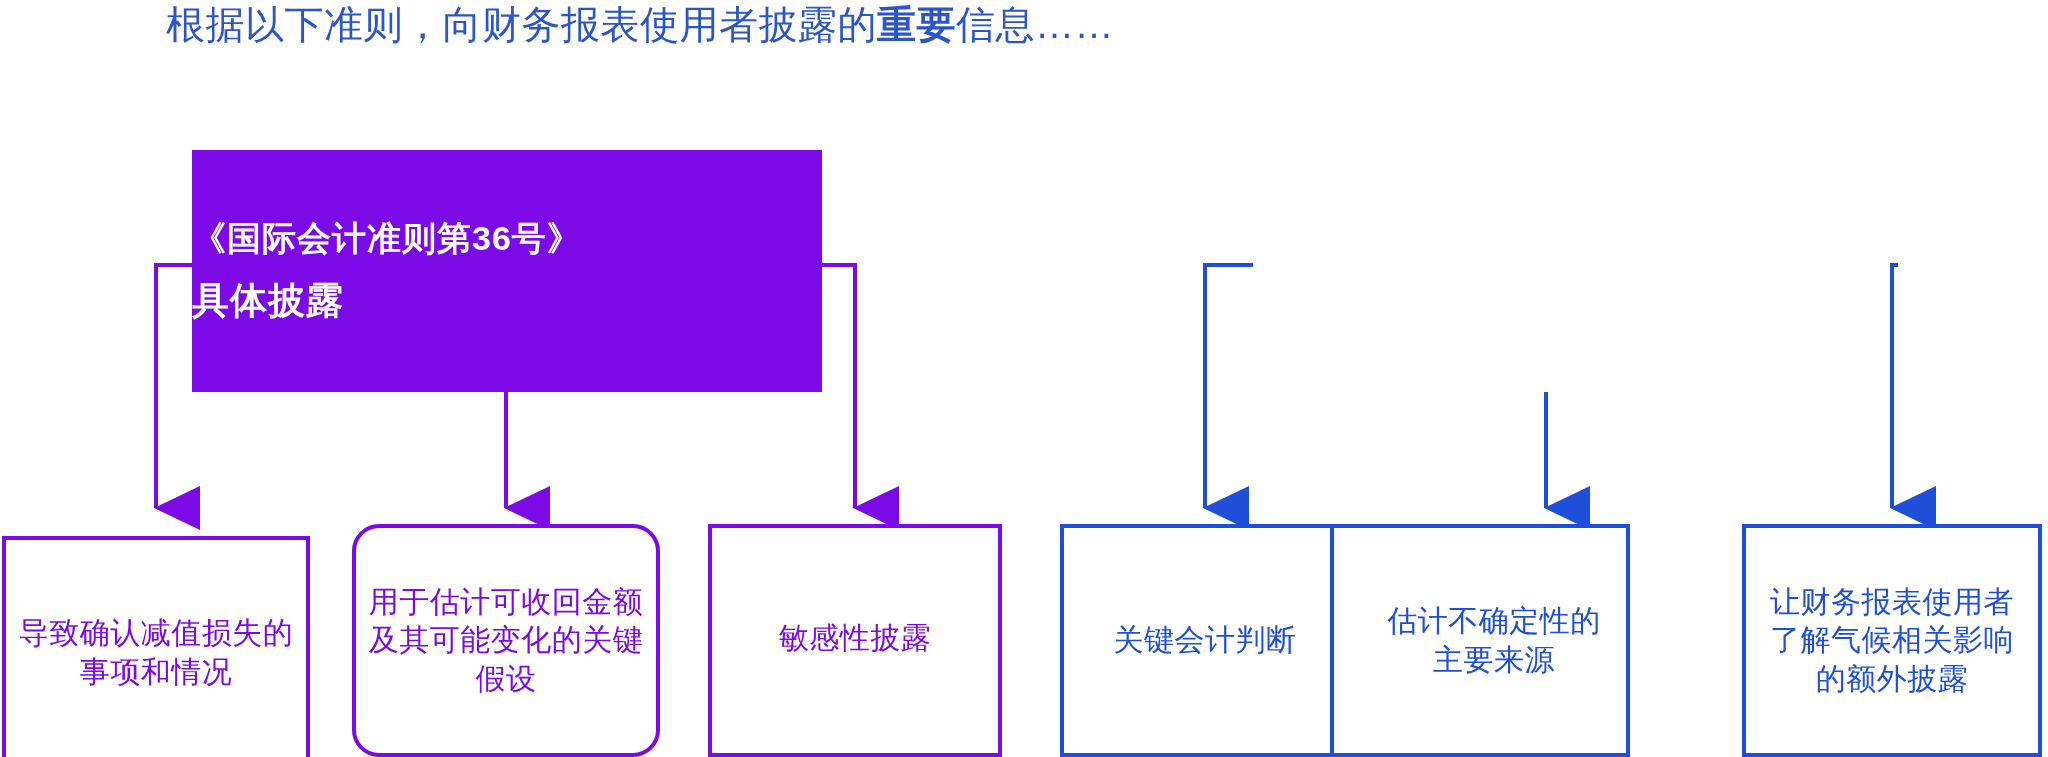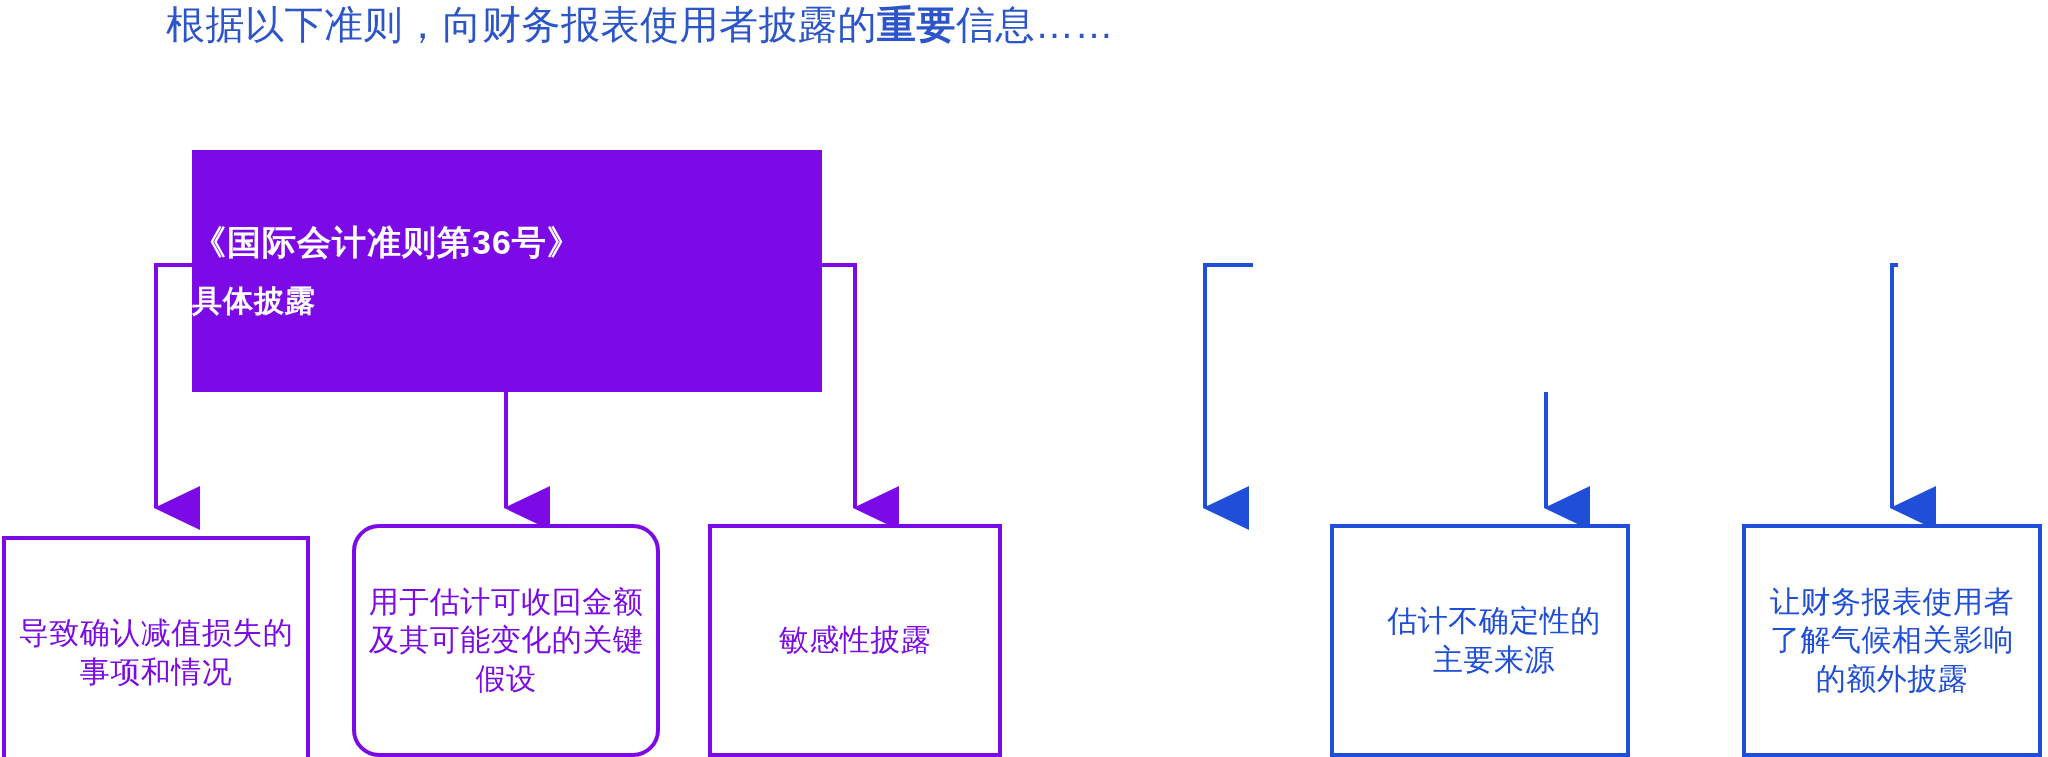--- a/index.html
+++ b/index.html
@@ -22,39 +22,39 @@
   #wires{position:absolute;left:0;top:0;width:2048px;height:757px;}
 
   
   .topbox{
     position:absolute;
     display:flex;flex-direction:column;
     align-items:flex-start;justify-content:center;
     color:#ffffff;text-align:center;
   }
   .topbox .l1{font-size:34px;font-weight:bold;line-height:1.15;letter-spacing:1px;}
-  .topbox .l2{font-size:30px;font-weight:bold;line-height:1.15;margin-top:22px;letter-spacing:1px;}
+  .topbox .l2{font-size:37px;font-weight:bold;line-height:1.15;margin-top:22px;letter-spacing:1px;}
 
   #box-ias36{left:192px;top:150px;width:630px;height:242px;background:#7b0ae6;}
   #box-ias1 {left:1253px;top:150px;width:645px;height:242px;background:#1f4ed8;}
 
   
   .leaf{
     position:absolute;top:524px;height:233px;
     background:#ffffff;box-sizing:border-box;
     display:flex;align-items:center;justify-content:center;
     text-align:center;padding:0 12px;
     font-size:30px;line-height:1.28;letter-spacing:0.5px;
   }
   .leaf.purple{border:4px solid #7b0ae6;color:#7b0ae6;}
   .leaf.blue  {border:4px solid #1f4ed8;color:#1f4ed8;}
 
   #leaf-0{left:2px;  width:308px;margin-top:12px;}
   #leaf-1{left:352px;width:308px;border-radius:27px;}
-  #leaf-2{left:708px;width:294px;}
+  #leaf-2{left:708px;width:294px;font-family:Liberation Mono, monospace;}
   #leaf-3{left:1060px;width:290px;}
   #leaf-4{left:1330px;width:300px;padding-left:40px;}
   #leaf-5{left:1742px;width:300px;}
 </style>
 </head>
 <body>
 
 <div id="stage">
 
   <div class="header-text"><span>根据以下准则，向财务报表使用者披露的</span><span class="strong">重要</span><span>信息……</span></div>
@@ -102,20 +102,23 @@
 
   <div class="leaf purple" id="leaf-0">
     <span>导致确认减值损失的事项和情况</span>
   </div>
   <div class="leaf purple" id="leaf-1">
     <span>用于估计可收回金额及其可能变化的关键假设</span>
   </div>
   <div class="leaf purple" id="leaf-2">
     <span>敏感性披露</span>
   </div>
+  <div class="leaf blue" id="leaf-3">
+    <span>关键会计判断</span>
+  </div>
   <div class="leaf blue" id="leaf-4">
     <span>估计不确定性的主要来源</span>
   </div>
   <div class="leaf blue" id="leaf-5">
     <span>让财务报表使用者了解气候相关影响的额外披露</span>
   </div>
 
 </div>
 
 </body></html>

